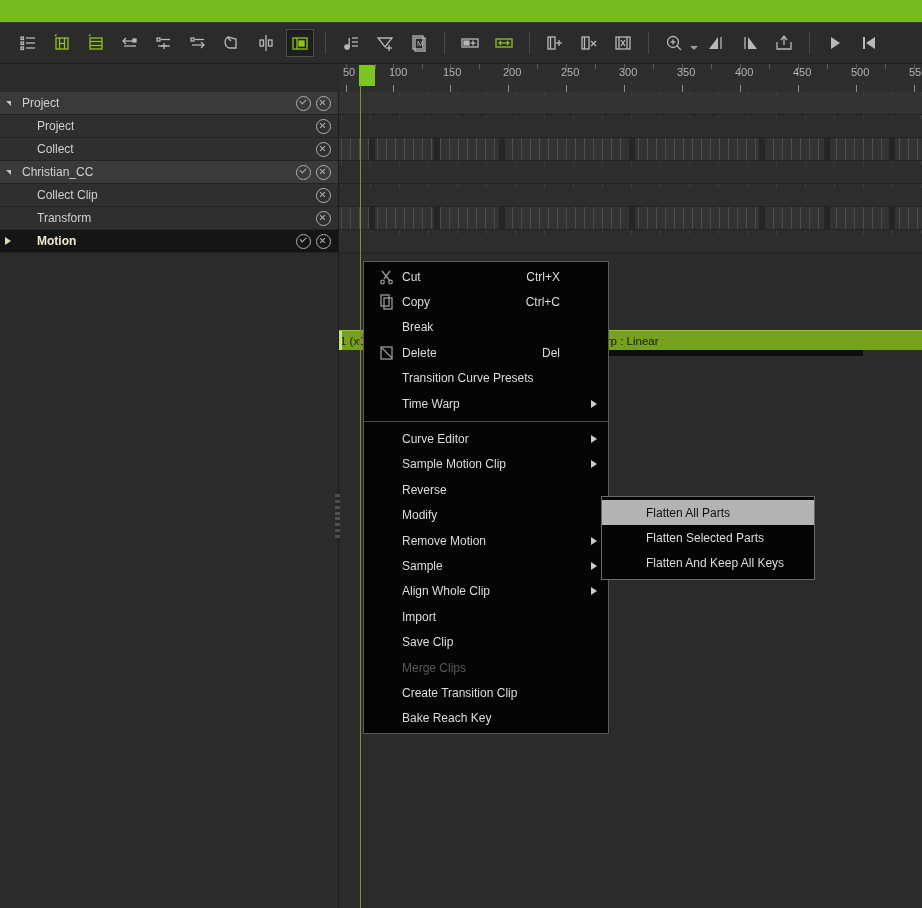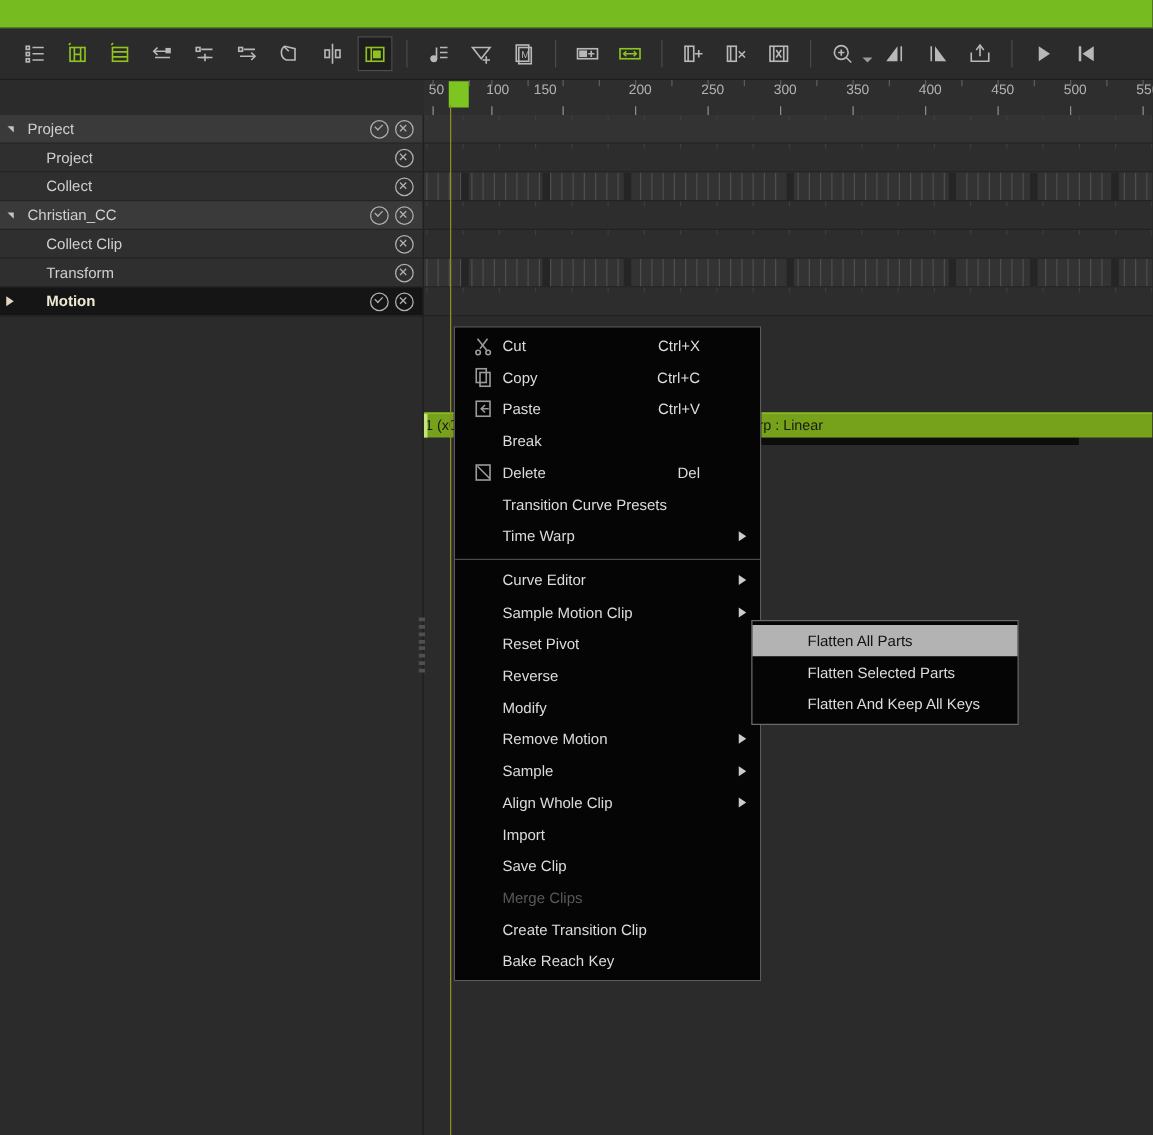--- a/index.html
+++ b/index.html
@@ -582,21 +582,21 @@
 
 <div id="ruler">
     <span class="ruler-label" style="left:4px">50</span>
     <span class="ruler-tick" style="left:7px"></span>
     <span class="ruler-tickline" style="left:7px"></span>
     <span class="ruler-tickline" style="left:36px"></span>
     <span class="ruler-label" style="left:50px">100</span>
     <span class="ruler-tick" style="left:54px"></span>
     <span class="ruler-tickline" style="left:54px"></span>
     <span class="ruler-tickline" style="left:83px"></span>
-    <span class="ruler-label" style="left:88px">150</span>
+    <span class="ruler-label" style="left:104px">150</span>
     <span class="ruler-tick" style="left:111px"></span>
     <span class="ruler-tickline" style="left:111px"></span>
     <span class="ruler-tickline" style="left:140px"></span>
     <span class="ruler-label" style="left:164px">200</span>
     <span class="ruler-tick" style="left:169px"></span>
     <span class="ruler-tickline" style="left:169px"></span>
     <span class="ruler-tickline" style="left:198px"></span>
     <span class="ruler-label" style="left:222px">250</span>
     <span class="ruler-tick" style="left:227px"></span>
     <span class="ruler-tickline" style="left:227px"></span>
@@ -1003,31 +1003,20 @@
       <span class="mi-icon">
         <svg width="20" height="20" viewBox="0 0 20 20" fill="none" stroke="#9a9a9a" stroke-width="1.3">
           <rect x="4" y="3" width="8" height="11"></rect>
           <rect x="7" y="6" width="8" height="11"></rect>
         </svg>
       </span>
       <span class="mi-label">Copy</span>
       <span class="mi-shortcut">Ctrl+C</span>
     </div>
     <div class="menu-item">
-      <span class="mi-icon">
-        <svg width="20" height="20" viewBox="0 0 20 20" fill="none" stroke="#9a9a9a" stroke-width="1.3">
-          <rect x="4" y="4" width="11" height="12"></rect>
-          <polyline points="11,7 8,10 11,13"></polyline>
-          <line x1="8" y1="10" x2="14" y2="10"></line>
-        </svg>
-      </span>
-      <span class="mi-label">Paste</span>
-      <span class="mi-shortcut">Ctrl+V</span>
-    </div>
-    <div class="menu-item">
       <span class="mi-icon"></span>
       <span class="mi-label">Break</span>
     </div>
     <div class="menu-item">
       <span class="mi-icon">
         <svg width="20" height="20" viewBox="0 0 20 20" fill="none" stroke="#9a9a9a" stroke-width="1.3">
           <path d="M5 5 L15 15"></path>
           <rect x="4" y="4" width="11" height="12"></rect>
         </svg>
       </span>
@@ -1049,24 +1038,20 @@
       <span class="mi-label">Curve Editor</span>
       <span class="mi-arrow"></span>
     </div>
     <div class="menu-item">
       <span class="mi-icon"></span>
       <span class="mi-label">Sample Motion Clip</span>
       <span class="mi-arrow"></span>
     </div>
     <div class="menu-item">
       <span class="mi-icon"></span>
-      <span class="mi-label">Reset Pivot</span>
-    </div>
-    <div class="menu-item">
-      <span class="mi-icon"></span>
       <span class="mi-label">Reverse</span>
     </div>
     <div class="menu-item">
       <span class="mi-icon"></span>
       <span class="mi-label">Modify</span>
     </div>
     <div class="menu-item">
       <span class="mi-icon"></span>
       <span class="mi-label">Remove Motion</span>
       <span class="mi-arrow"></span>

